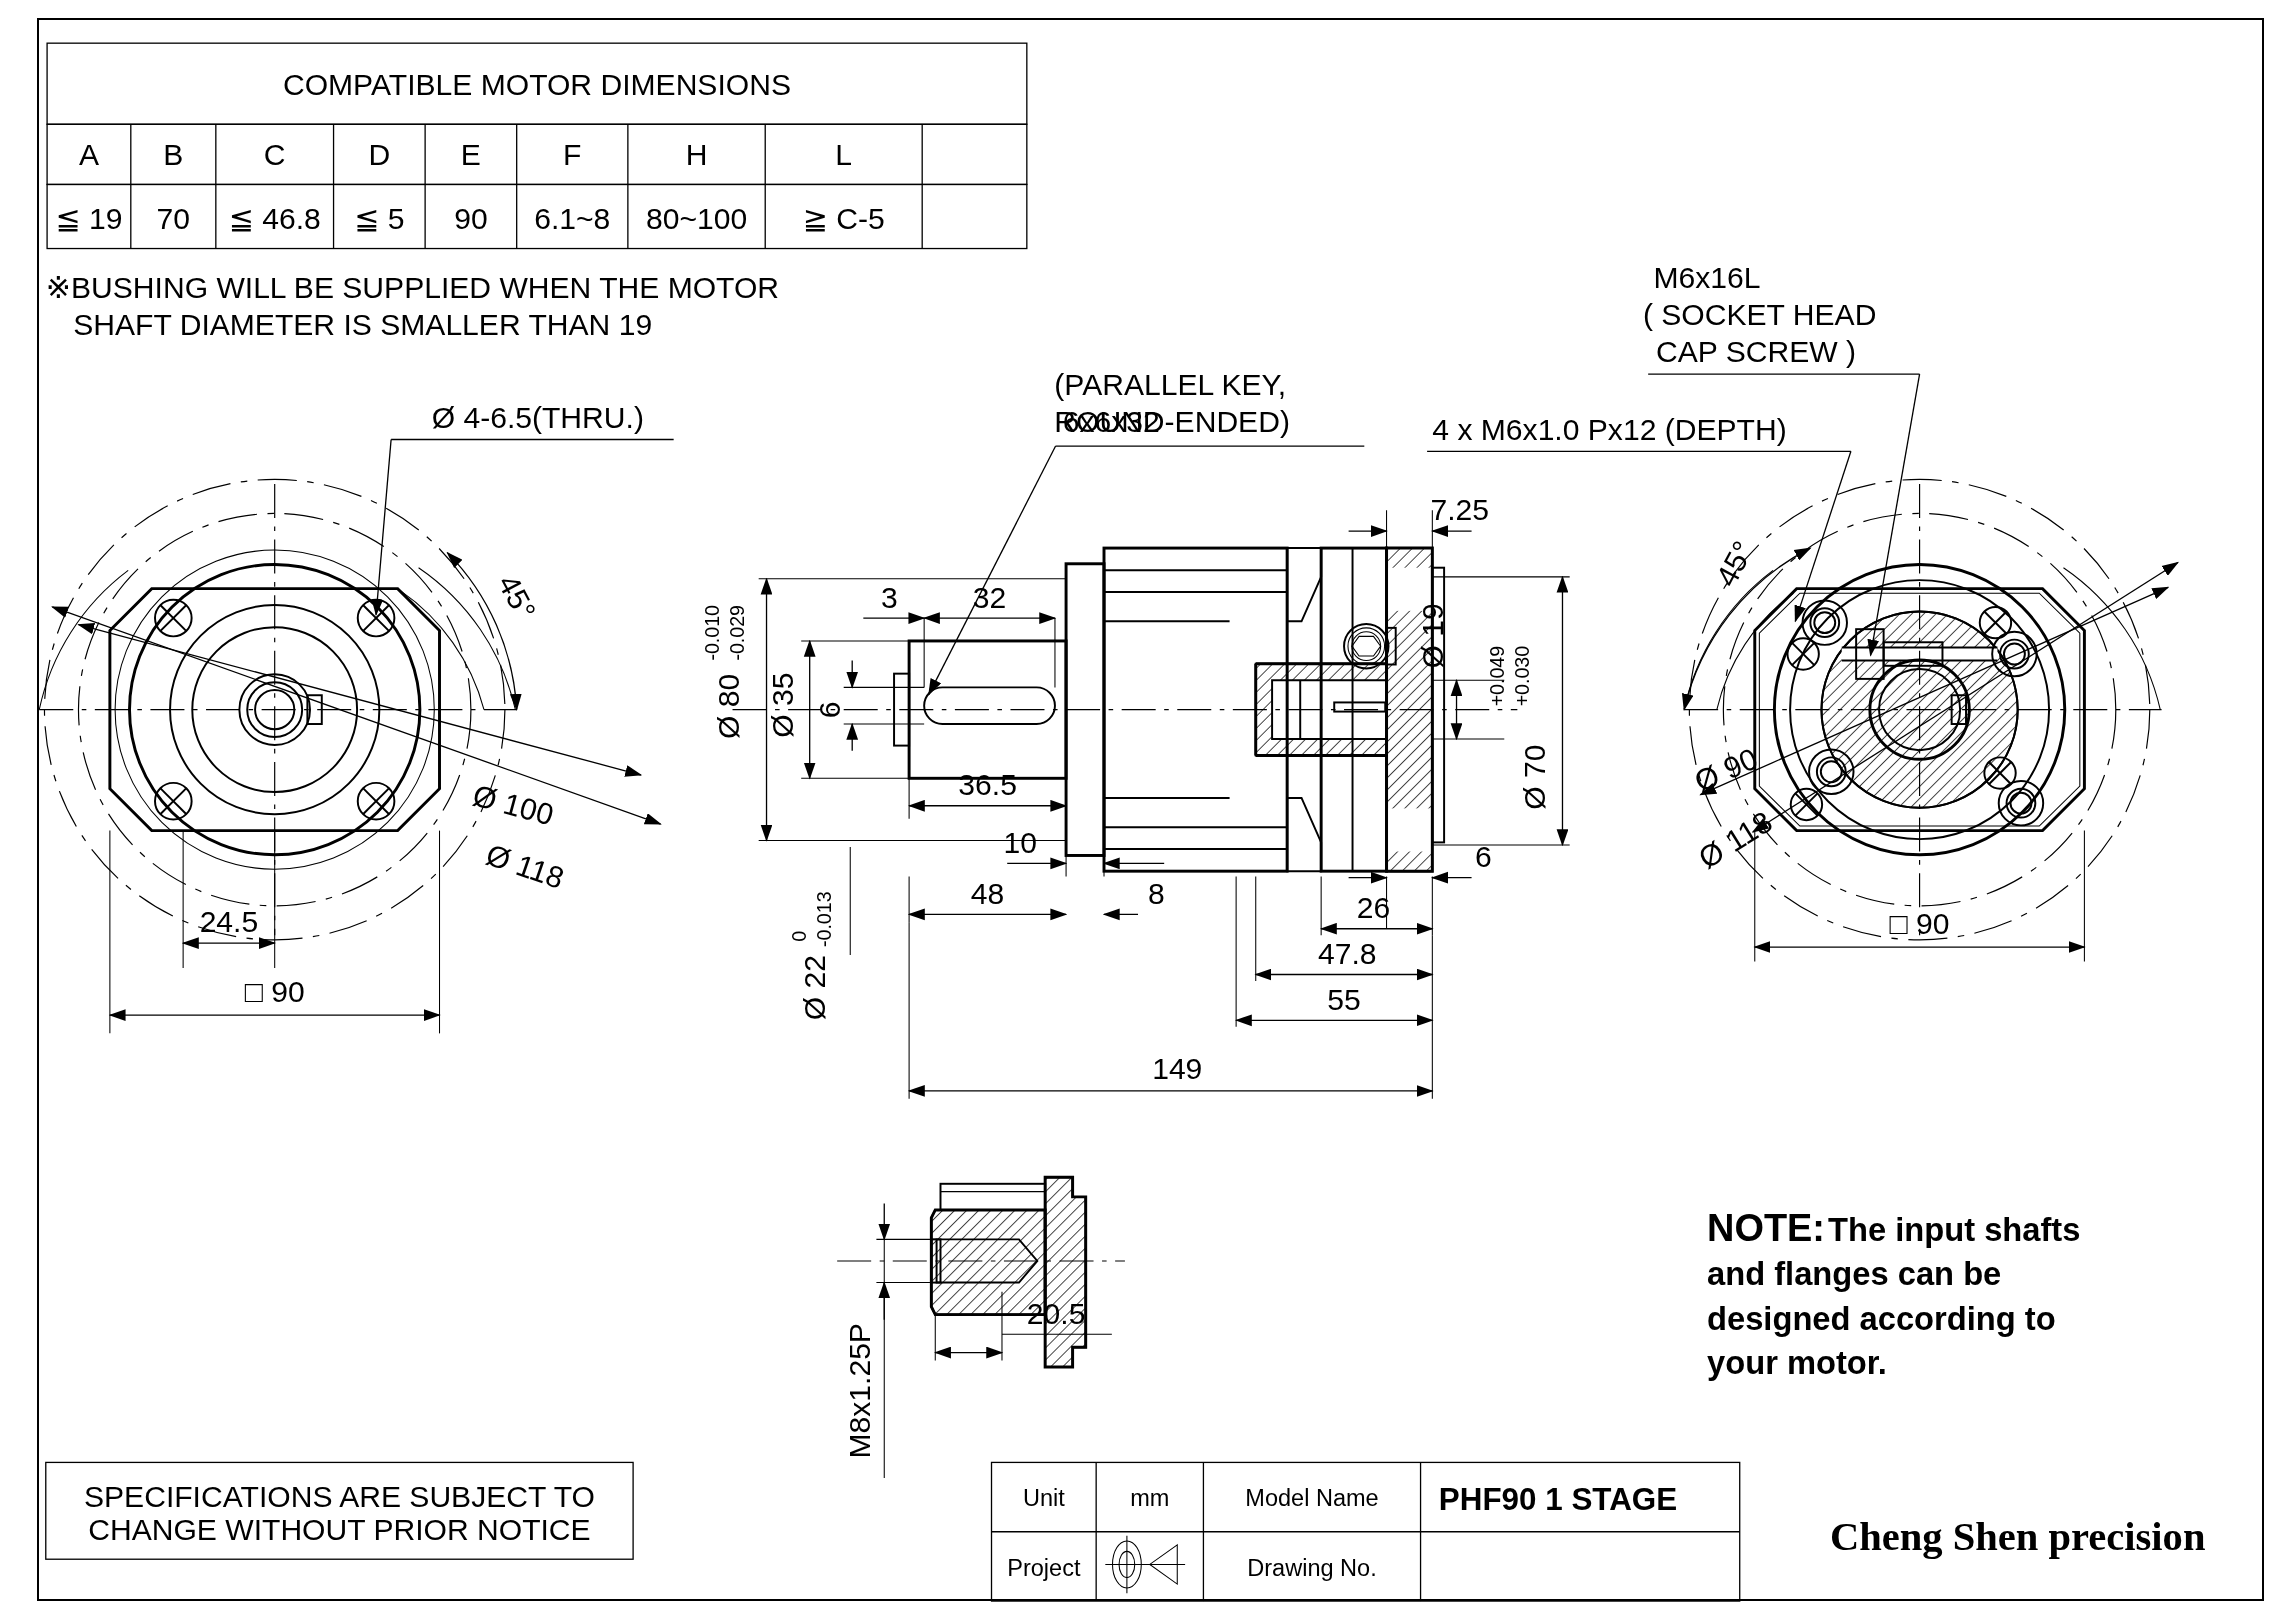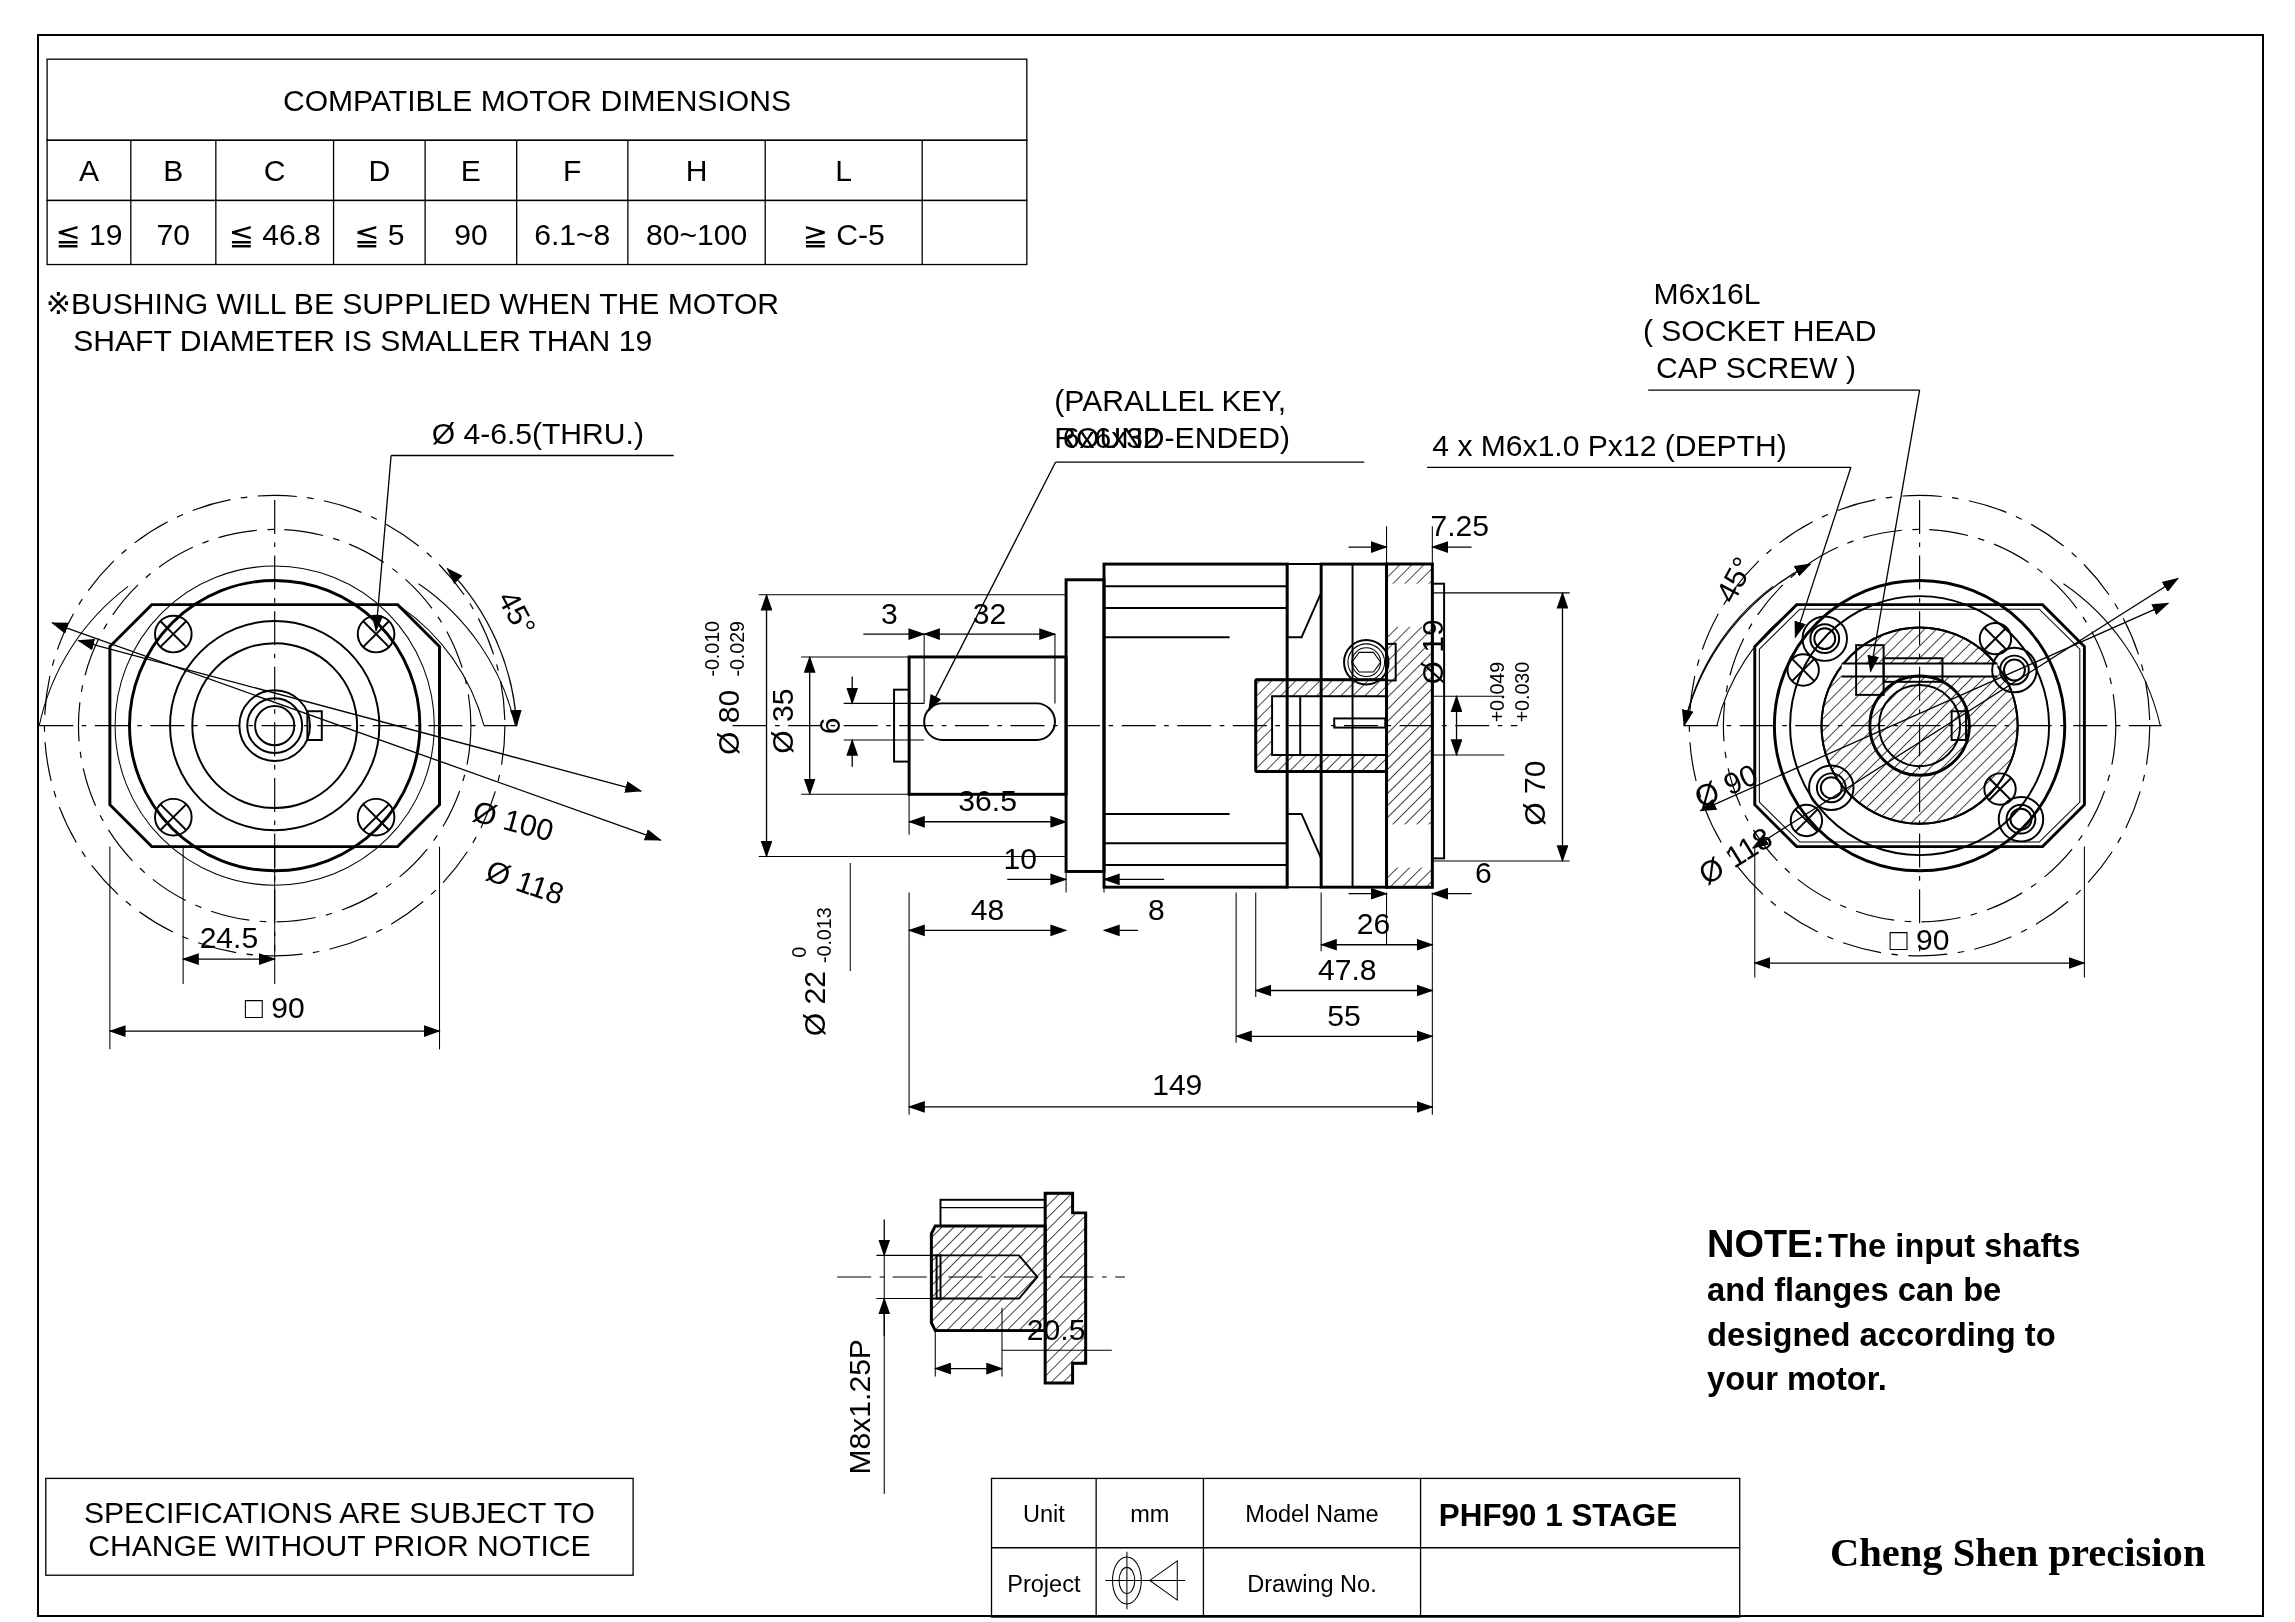--- a/index.html
+++ b/index.html
@@ -1,19 +1,19 @@
 <!DOCTYPE html>
 <html style="font-size:10.5px"><head>
 <meta charset="utf-8">
 <title>PHF90 1 STAGE — Technical Drawing</title>
 <style>
   html,body{margin:0;padding:0;background:#fff;}
   body{width:2295px;height:1622px;position:relative;overflow:hidden;
        font-family:"Liberation Sans","DejaVu Sans",sans-serif;color:#000;}
-  .sheet{position:absolute;inset:0;margin-top:16px;}
+  .sheet{position:absolute;inset:0;}
   .frame{position:absolute;left:37px;top:18.3px;width:2227px;height:1583px;
          border:2px solid #000;box-sizing:border-box;}
   svg{position:absolute;left:0;top:0;width:2295px;height:1622px;overflow:visible;}
   text{font-family:"Liberation Sans","DejaVu Sans",sans-serif;fill:#000;}
   .dimtxt{font-size:46px;}
   .dimtxt-s{font-size:30px;}
   .lbl{font-size:46px;}
   .tbl-h{font-size:46px;}
   .ln{stroke:#000;fill:none;stroke-width:3;}
   .ln-th{stroke:#000;fill:none;stroke-width:4.5;}

